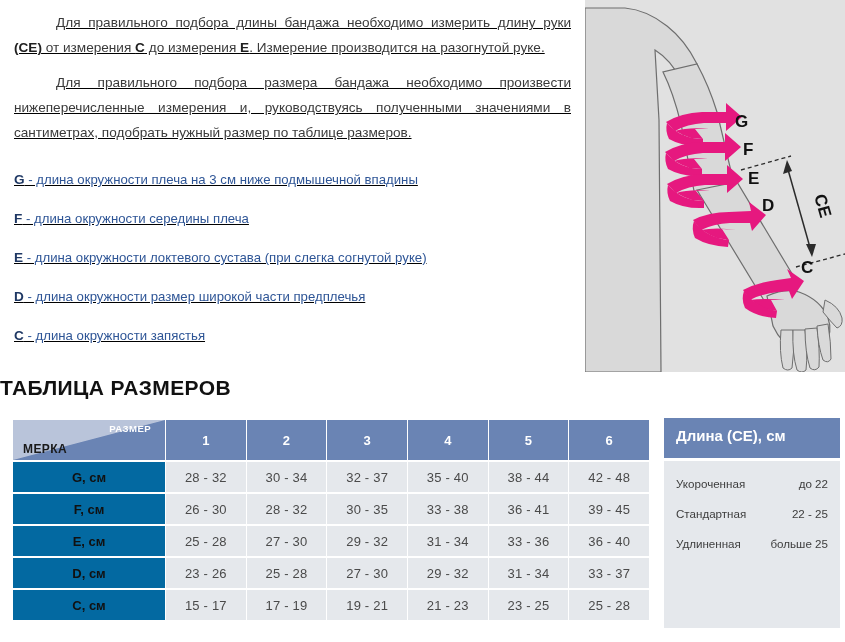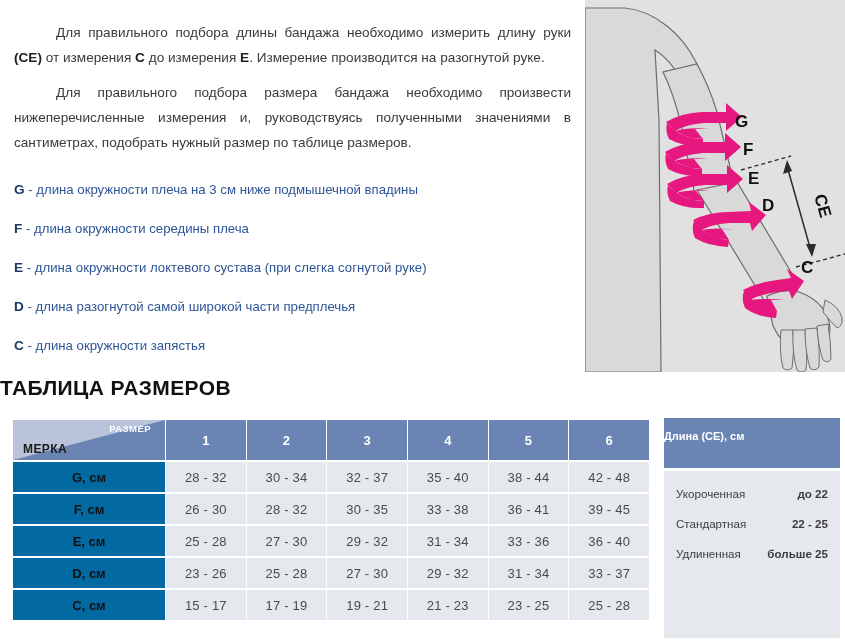--- a/index.html
+++ b/index.html
@@ -19,25 +19,26 @@
   
   #top-section {
     position: absolute;
     left: 0; top: 0;
     width: 845px;
     height: 372px;
   }
 
   #text-column {
     position: absolute;
-    left: 0; top: 12px;
+    left: 0; top: 2px;
     width: 583px;
     height: 372px;
     box-sizing: border-box;
     padding: 8px 12px 0 14px;
+    text-decoration: underline;
   }
 
   .para {
     font-size: 13.6px;
     line-height: 25px;
     color: #3a3a3a;
     text-align: justify;
     text-indent: 42px;
     margin: 0 0 2px 0;
   }
@@ -165,60 +166,61 @@
   
   #ce-table-wrap {
     position: absolute;
     left: 664px;
     top: 418px;
     width: 176px;
   }
   #ce-header {
     background: #6a84b4;
     color: #ffffff;
-    font-size: 11px;
-    font-weight: bold;
-    height: 50px;
+    font-size: 15px;
+    font-weight: bold;
+    height: 40px;
     line-height: 36px;
+    padding-left: 12px;
     box-sizing: border-box;
   }
   #ce-body {
     background: #e5e8ec;
     margin-top: 3px;
     padding: 16px 12px 12px 12px;
     box-sizing: border-box;
     height: 167px;
   }
   .ce-row {
     display: flex;
     justify-content: space-between;
     align-items: baseline;
     font-size: 11.6px;
     color: #3d3d3d;
     margin-bottom: 17px;
   }
   .ce-row .ce-name { white-space: nowrap; }
-  .ce-row .ce-val { white-space: nowrap; font-weight: bold; }
+  .ce-row .ce-val { white-space: nowrap; }
 </style>
 </head>
 <body>
 
 <div id="top-section">
 
   <div id="text-column">
 
     <p class="para"><span>Для правильного подбора длины бандажа необходимо измерить длину руки </span><b>(СЕ)</b><span> от измерения </span><b>С</b><span> до измерения </span><b>Е</b><span>.    Измерение производится на разогнутой руке.</span></p>
 
     <p class="para second">Для правильного подбора размера бандажа необходимо произвести нижеперечисленные измерения и, руководствуясь полученными значениями в сантиметрах, подобрать нужный размер по таблице размеров.</p>
 
     <div id="definitions">
       <div class="def-row"><span class="def-letter">G</span><span class="def-text"> - длина окружности плеча на 3 см ниже подмышечной впадины</span></div>
       <div class="def-row"><span class="def-letter">F</span><span class="def-text"> - длина окружности середины плеча</span></div>
       <div class="def-row"><span class="def-letter">E</span><span class="def-text"> - длина окружности локтевого сустава (при слегка согнутой руке)</span></div>
-      <div class="def-row"><span class="def-letter">D</span><span class="def-text"> - длина разогнутой самой широкой части предплечья</span></div>
+      <div class="def-row"><span class="def-letter">D</span><span class="def-text"> - длина окружности размер широкой части предплечья</span></div>
       <div class="def-row"><span class="def-letter">C</span><span class="def-text"> - длина окружности запястья</span></div>
     </div>
   </div>
 
   <div id="illustration">
     <svg width="260" height="372" viewBox="0 0 260 372" xmlns="http://www.w3.org/2000/svg">
 
       <rect x="0" y="0" width="260" height="372" fill="#e1e1e1"></rect>
 
       <path d="M 0 8 L 40 8 Q 62 10 82 26 Q 100 40 112 64 L 128 106

